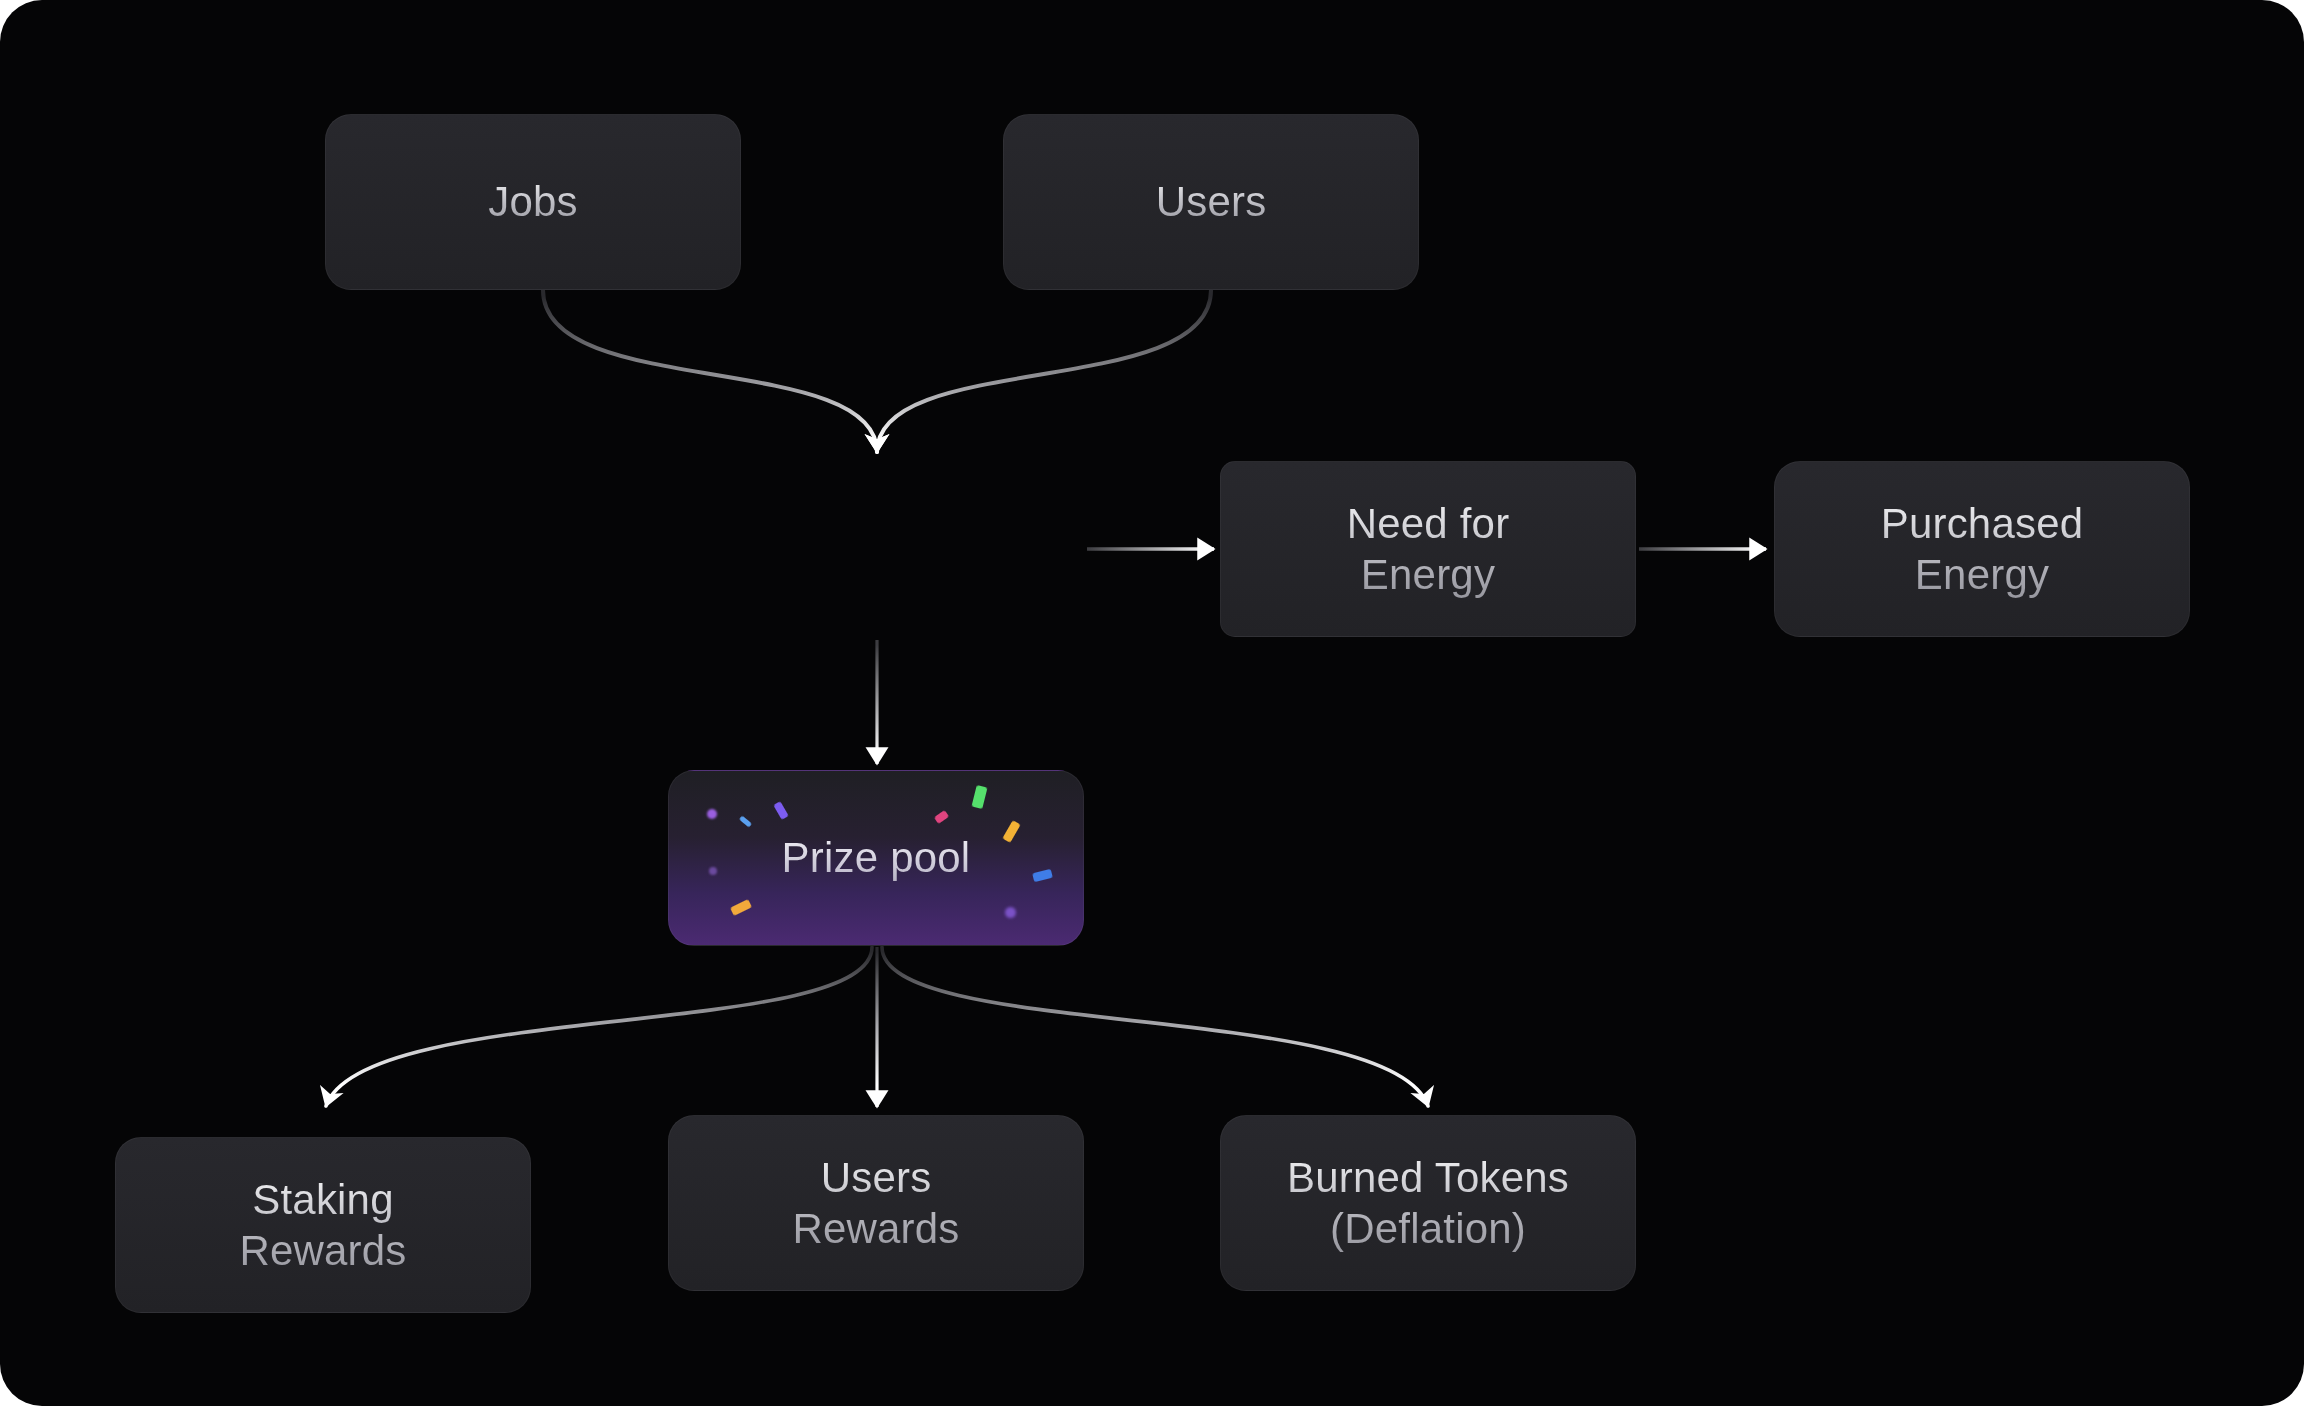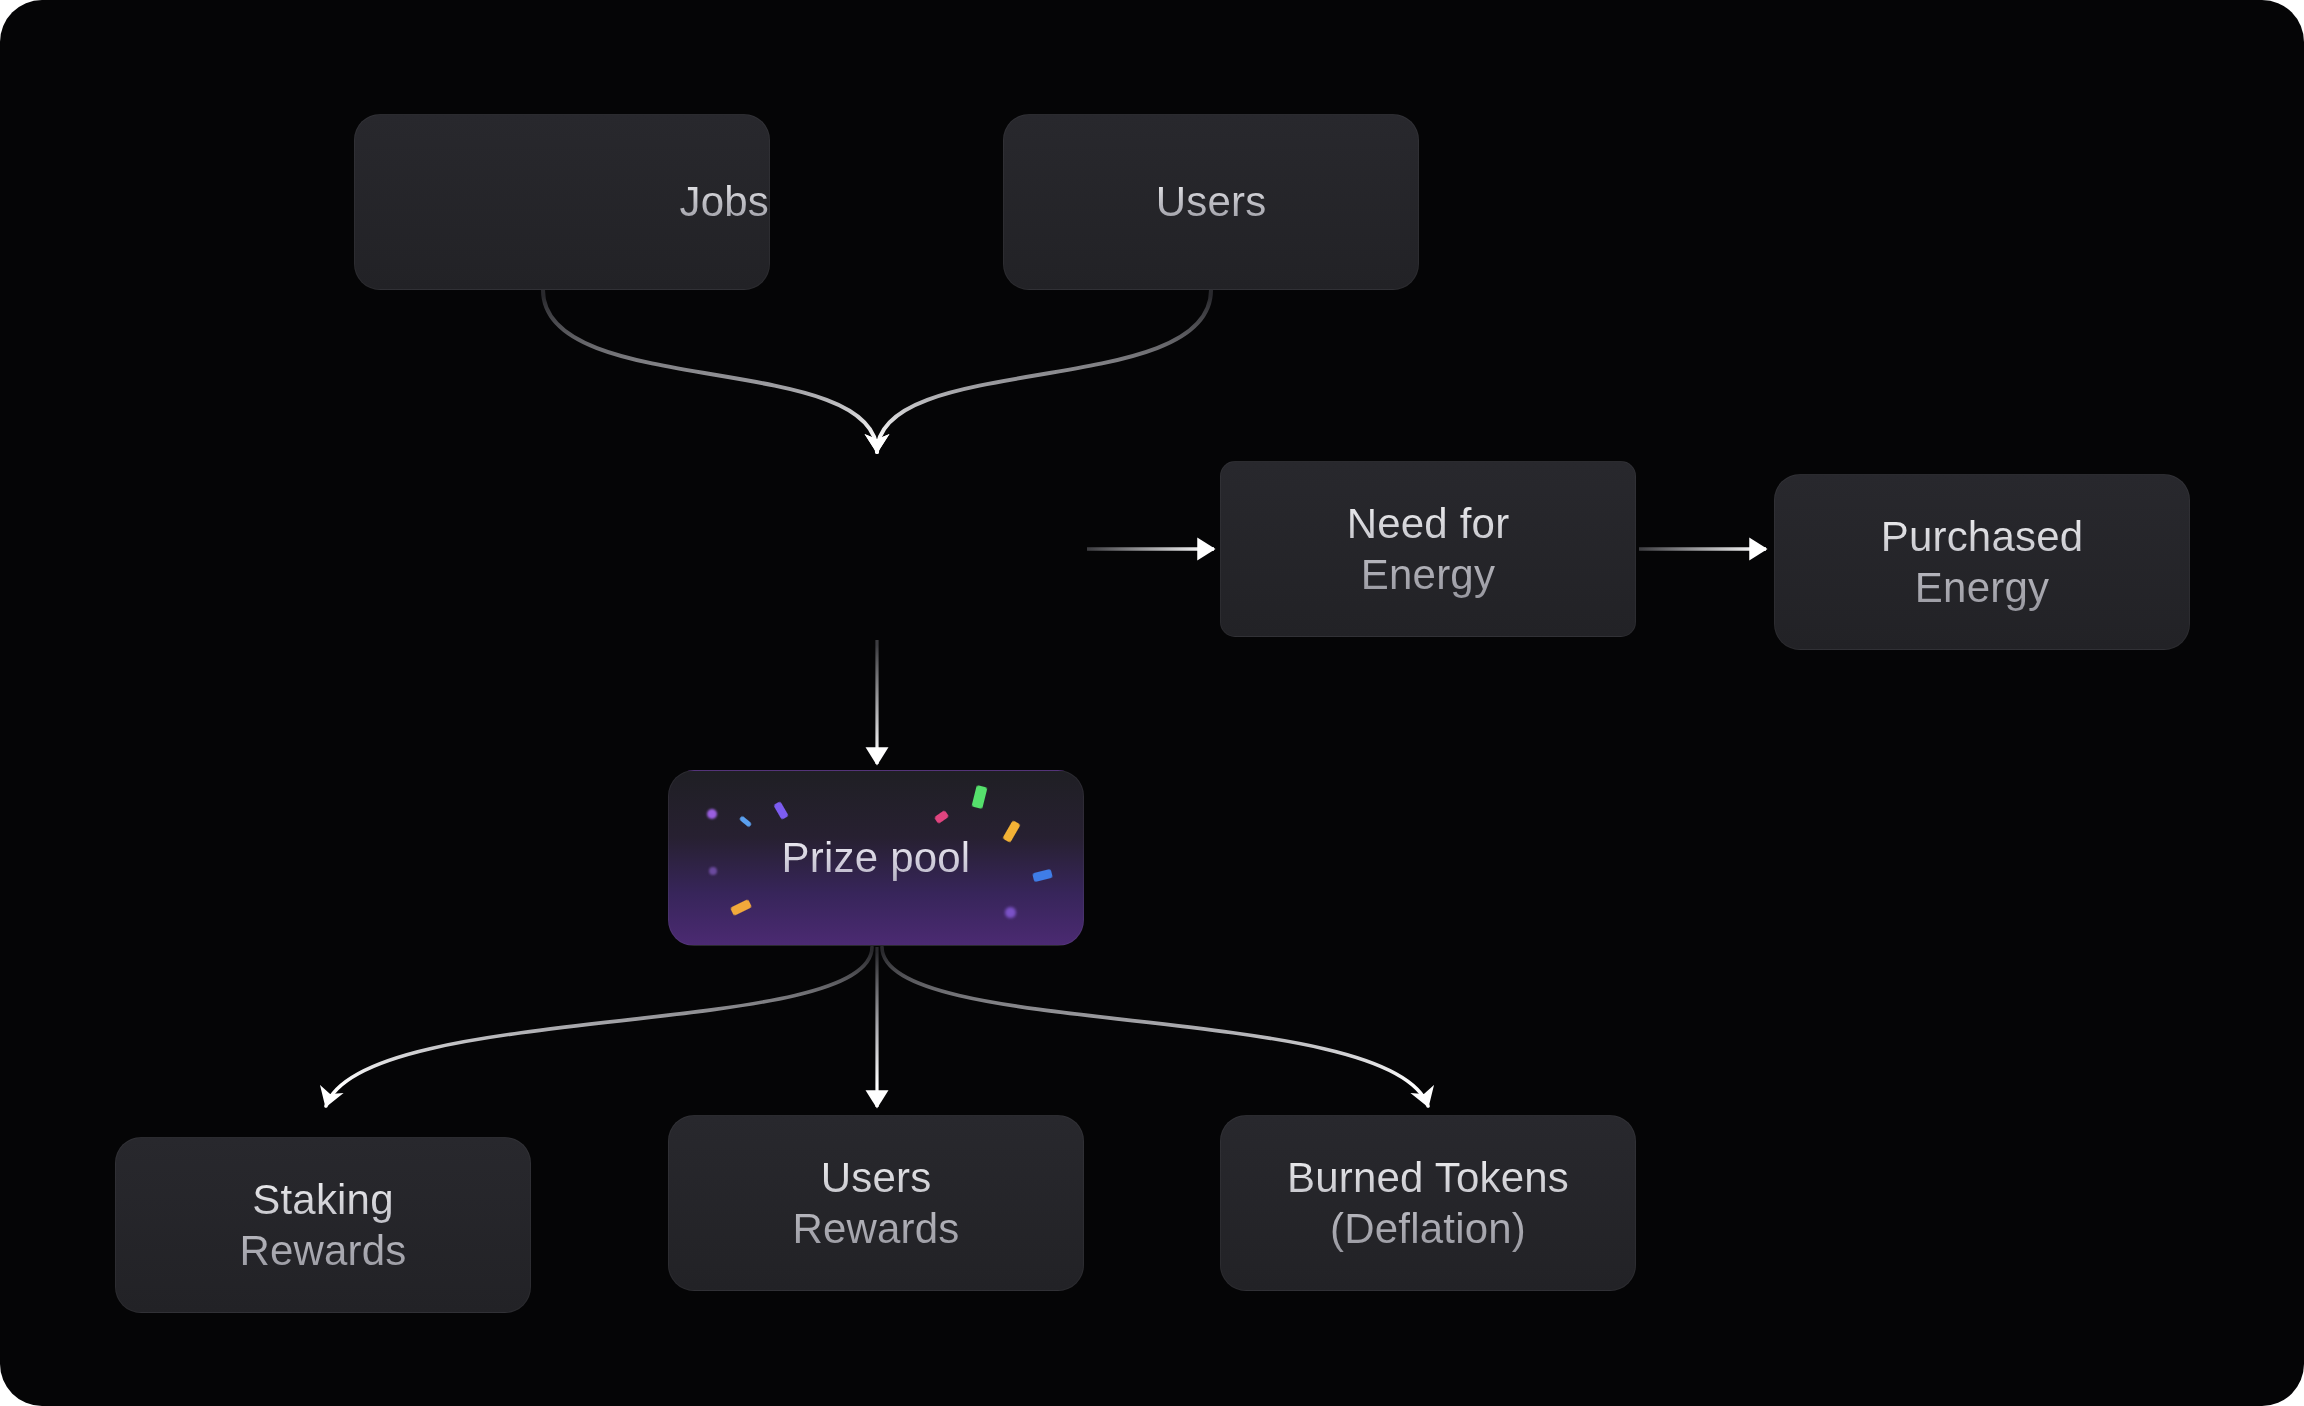--- a/index.html
+++ b/index.html
@@ -48,25 +48,25 @@
     font-size: 42px;
     line-height: 1.22;
     font-weight: 500;
     letter-spacing: 0.2px;
     white-space: pre-line;
     background: linear-gradient(180deg, #f2f2f4 0%, #b9b9c0 55%, #96969e 100%);
     -webkit-background-clip: text;
     background-clip: text;
     color: transparent;
   }
-  #node-jobs          { left: 354px;  top: 114px; justify-content: flex-end; }
+  #node-jobs          { left: 325px;  top: 114px; }
   #node-users         { left: 1003px; top: 114px; }
   #node-validated     { left: 668px;  top: 461px; }
   #node-need          { left: 1220px; top: 461px; border-radius: 15px; }
-  #node-purchased     { left: 1774px; top: 461px; margin-top: 13px; }
+  #node-purchased     { left: 1774px; top: 461px; }
   #node-prize         { left: 668px;  top: 770px;
     background: linear-gradient(180deg, #1f1f24 0%, #272031 38%, #37255a 70%, #4b2a72 100%);
     border: 1px solid rgba(255,255,255,0.05);
     overflow: hidden;
   }
   #node-staking       { left: 115px;  top: 1137px; }
   #node-users-rewards { left: 668px;  top: 1115px; }
   #node-burned        { left: 1220px; top: 1115px; }
   #node-prize .node-label {
     background: linear-gradient(180deg, #f4f2f8 0%, #cfccda 60%, #b4afc2 100%);

